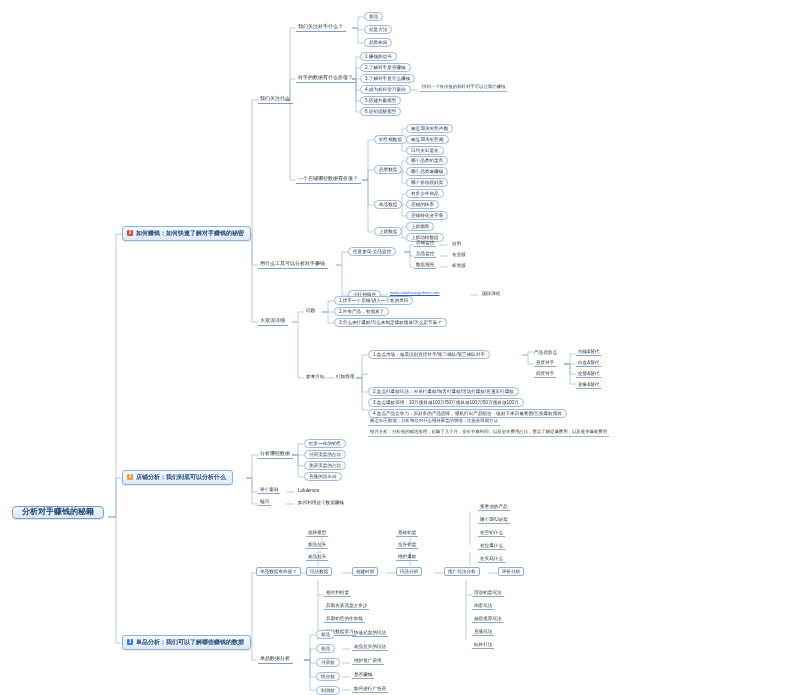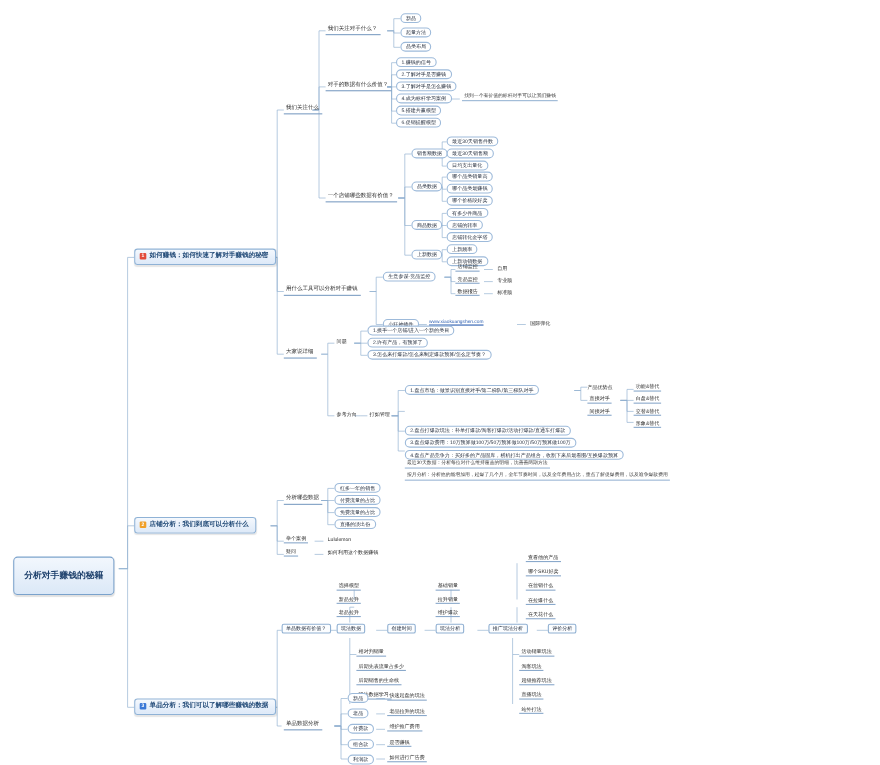--- a/index.html
+++ b/index.html
@@ -19,21 +19,21 @@
     box-sizing:border-box;
     line-height:1.1;
     letter-spacing:0px;
   }
 
   
   .root{
     background:linear-gradient(#f2f7fd,#dbe8f7);
     border:1px solid #7aa2cc;
     border-radius:4px;
-    padding:12px 9px;
+    padding:1px 9px;
     font-size:8px;
     font-weight:bold;
     color:#1c3f6b;
     box-shadow:0 1px 1px rgba(0,0,0,.12);
   }
 
   
   .lvl1{
     background:linear-gradient(#f4f8fd,#dde9f8);
     border:1px solid #8fb2d6;

